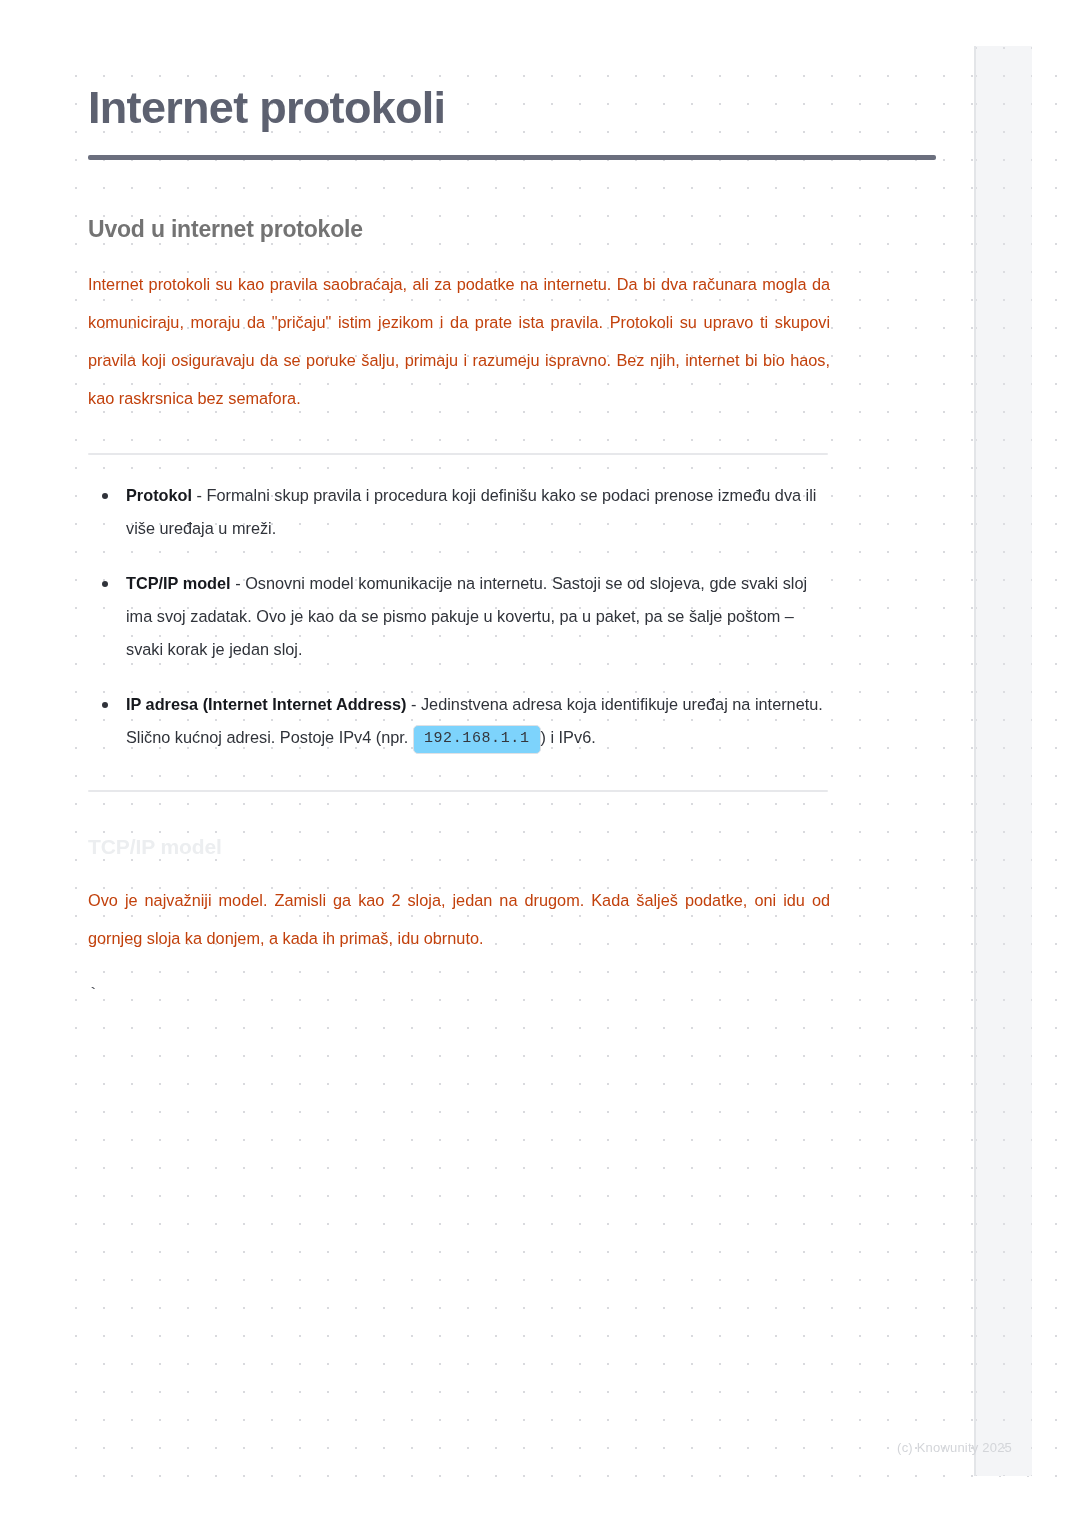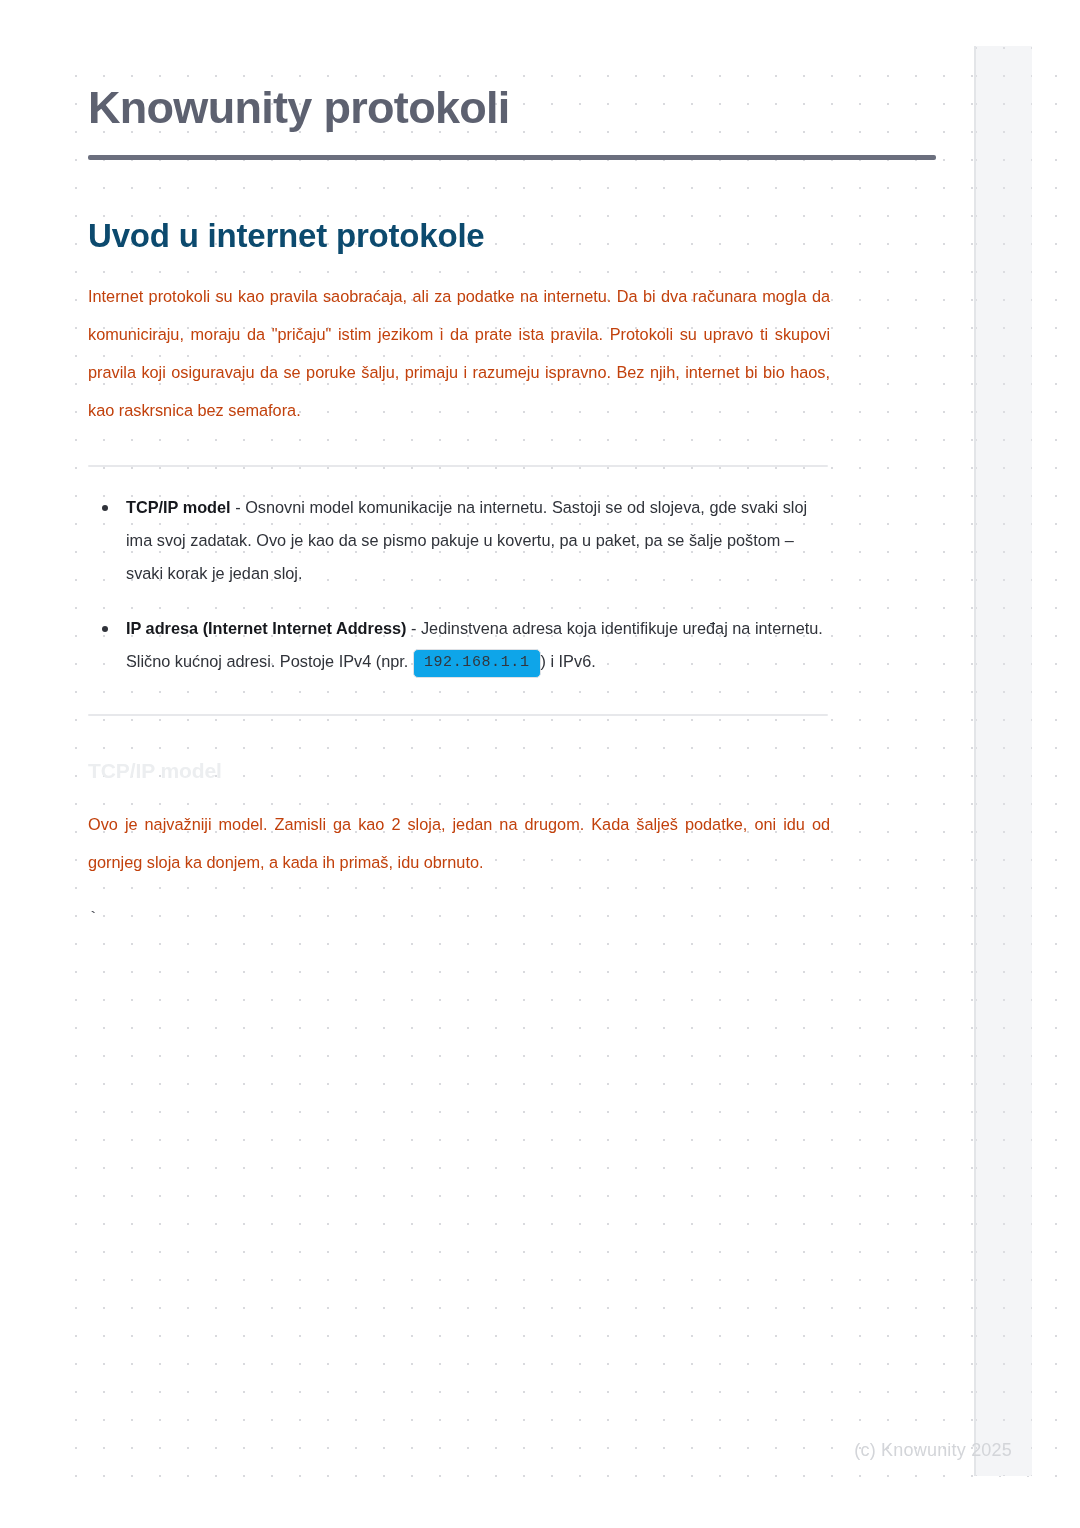--- a/index.html
+++ b/index.html
@@ -69,25 +69,25 @@
   .title-rule {
     margin-top: 22px;
     height: 5px;
     width: 848px;
     background: #6b6f7e;
     border-radius: 2px;
   }
 
   h2.section-heading {
     margin: 56px 0 0 0;
-    font-size: 33px;
+    font-size: 23px;
     line-height: 1.2;
     font-weight: 600;
     letter-spacing: -0.2px;
-    color: #0c4a6e;
+    color: #737373;
   }
   h3.sub-heading {
     margin: 42px 0 0 0;
     font-size: 21px;
     line-height: 1.2;
     font-weight: 600;
     letter-spacing: -0.1px;
     color: #eceef0;
   }
 
@@ -124,21 +124,21 @@
     background: #30333a;
   }
   .term { font-weight: 700; color: #16181d; }
 
   code.inline-code {
     display: inline-block;
     font-family: "Liberation Mono", "DejaVu Sans Mono", monospace;
     font-size: 15px;
     letter-spacing: 0.6px;
     color: #33363d;
-    background: #0ea5e9;
+    background: #7dd3fc;
     border: 1px solid #dfe1e5;
     border-radius: 5px;
     padding: 3px 10px 4px 10px;
     line-height: 20px;
     vertical-align: 1px;
   }
 
   .divider {
     margin: 36px 0 0 0;
     width: 740px;
@@ -155,51 +155,54 @@
     font-family: "Liberation Mono", "DejaVu Sans Mono", monospace;
   }
 
   
   .footer-credit {
     position: absolute;
     left: 0; top: 1440px;
     width: 1032px;
     text-align: right;
     padding-right: 20px;
-    font-size: 18px;
+    font-size: 13px;
     color: #d3d5d9;
     letter-spacing: 0.2px;
   }
 </style>
 </head>
 <body>
 
 <div class="page">
 
   <div class="dot-grid"></div>
   <div class="dot-mask-top"></div>
   <div class="dot-mask-left"></div>
   <div class="dot-mask-bottom"></div>
 
   <div class="side-strip">
     <div class="side-strip-dots"></div>
   </div>
 
   <div class="content">
 
-    <h1 class="doc-title">Knowunity protokoli</h1>
+    <h1 class="doc-title">Internet protokoli</h1>
     <div class="title-rule"></div>
 
     <h2 class="section-heading">Uvod u internet protokole</h2>
     <p class="body-text">Internet protokoli su kao pravila saobraćaja, ali za podatke na internetu. Da bi dva računara mogla da komuniciraju, moraju da "pričaju" istim jezikom i da prate ista pravila. Protokoli su upravo ti skupovi pravila koji osiguravaju da se poruke šalju, primaju i razumeju ispravno. Bez njih, internet bi bio haos, kao raskrsnica bez semafora.</p>
 
     <div class="divider"></div>
 
 
     <ul class="term-list">
+      <li>
+        <span class="term">Protokol</span><span> - </span><span>Formalni skup pravila i procedura koji definišu kako se podaci prenose između dva ili više uređaja u mreži.</span>
+      </li>
       <li>
         <span class="term">TCP/IP model</span><span> - </span><span>Osnovni model komunikacije na internetu. Sastoji se od slojeva, gde svaki sloj ima svoj zadatak. Ovo je kao da se pismo pakuje u kovertu, pa u paket, pa se šalje poštom – svaki korak je jedan sloj.</span>
       </li>
       <li>
         <span class="term">IP adresa (Internet Internet Address)</span><span> - </span><span>Jedinstvena adresa koja identifikuje uređaj na internetu. Slično kućnoj adresi. Postoje IPv4 (npr.</span>
         <code class="inline-code">192.168.1.1</code><span>) i IPv6.</span>
       </li>
     </ul>
 
     <div class="divider"></div>

